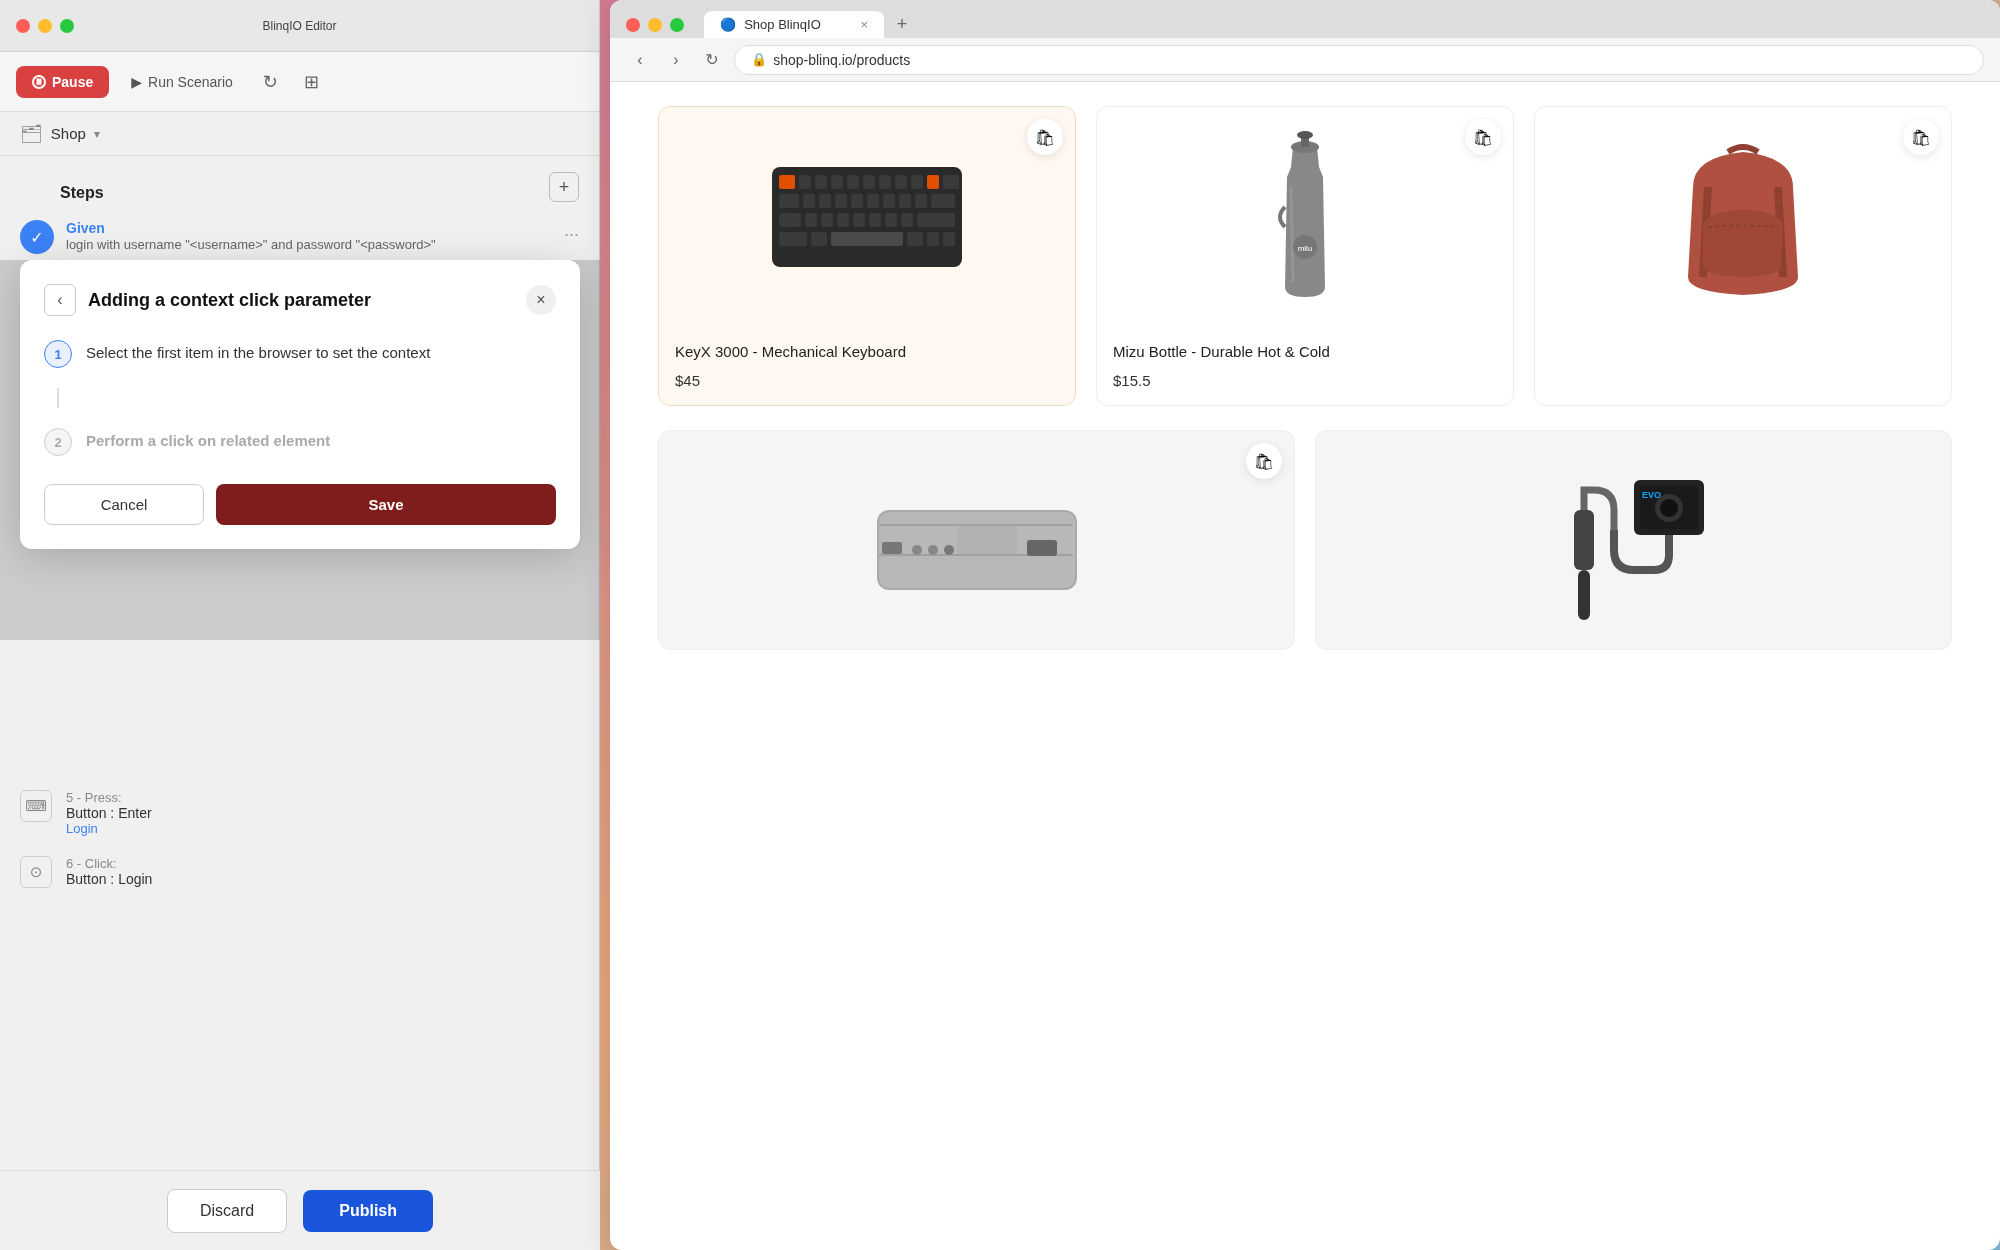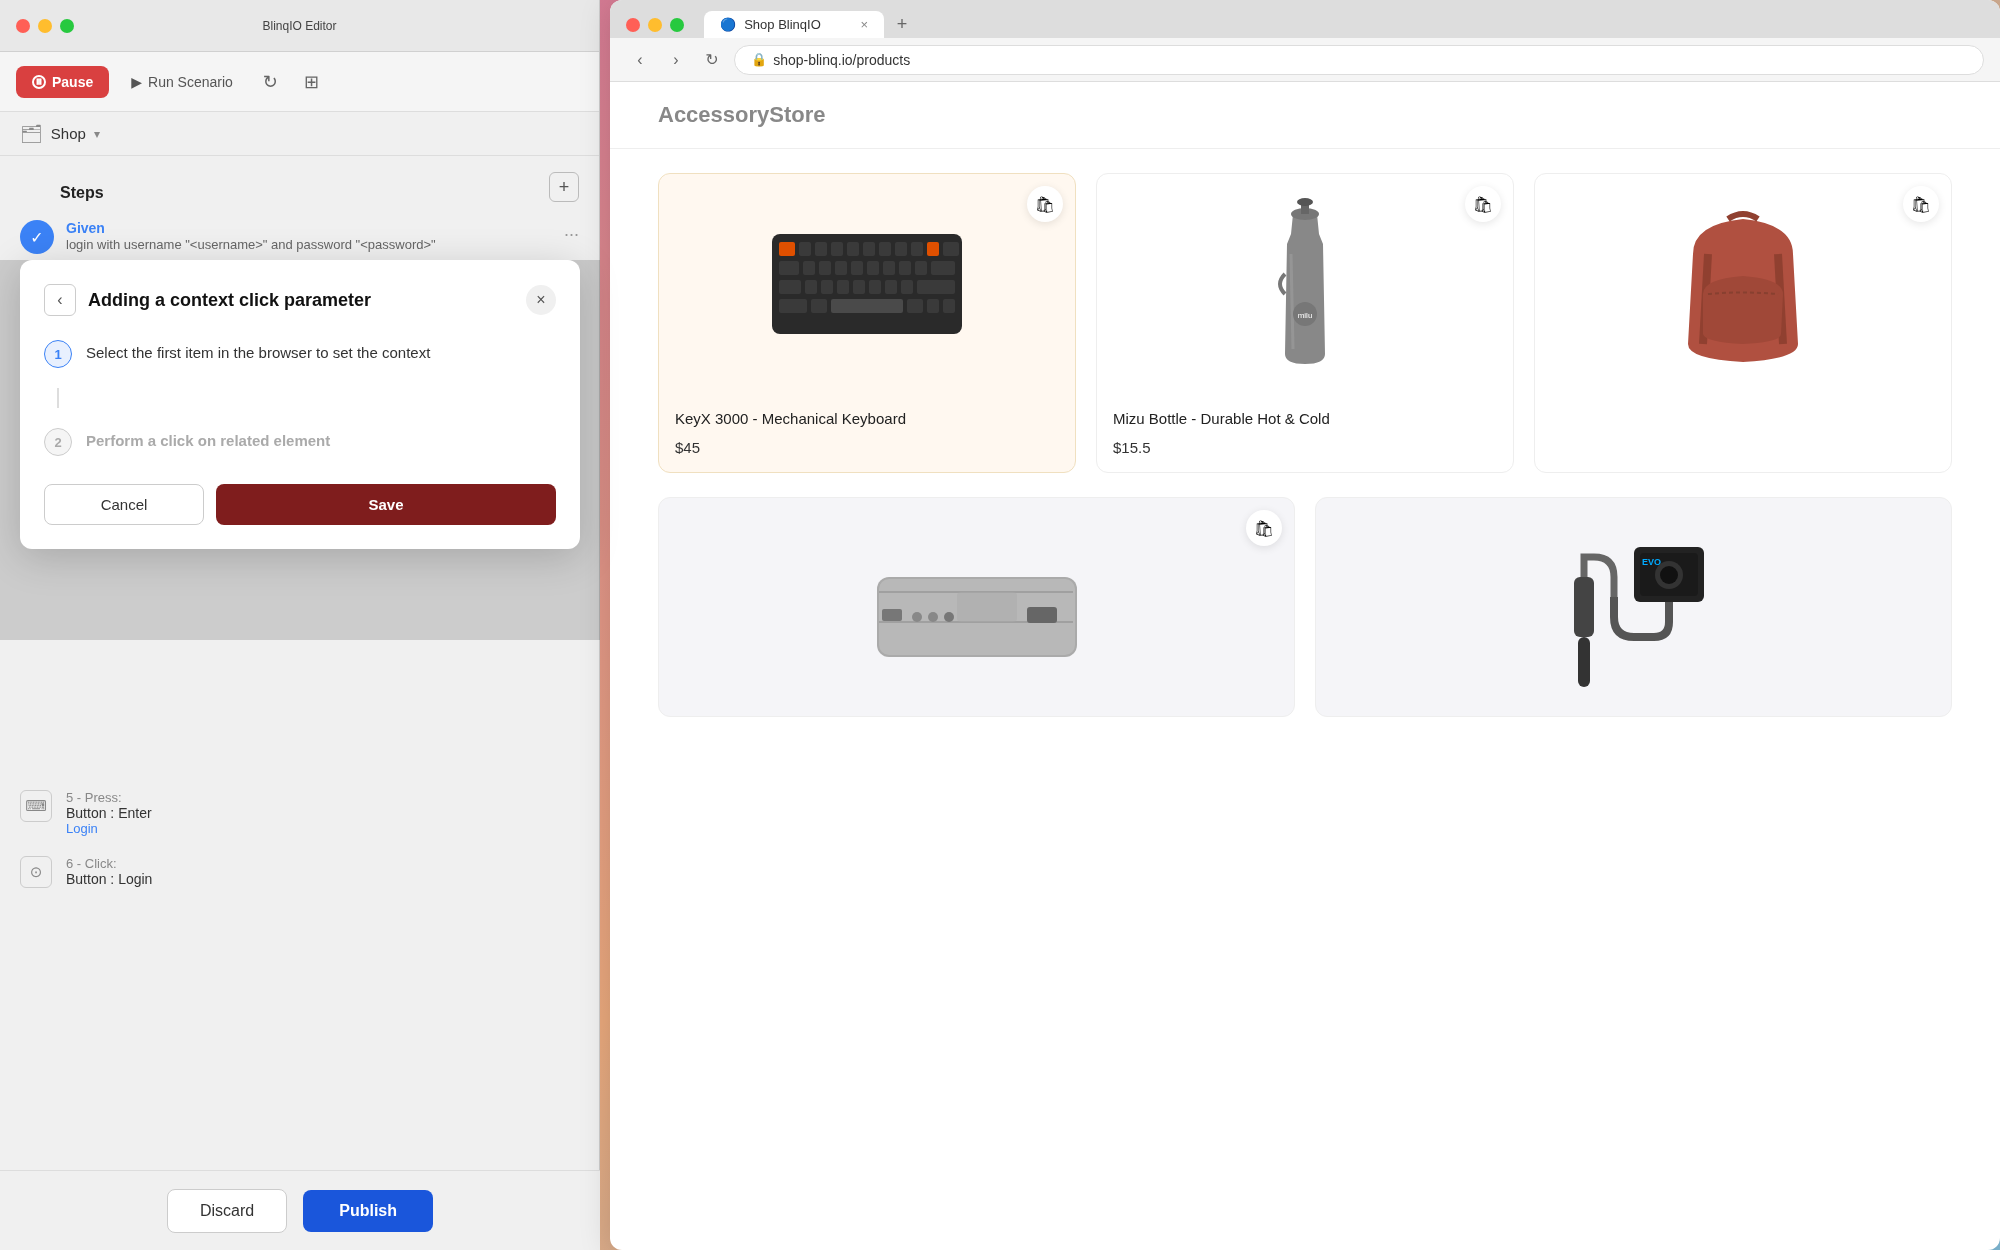--- a/index.html
+++ b/index.html
@@ -643,25 +643,20 @@
     <button class="nav-btn">›</button>
     <button class="nav-btn">↻</button>
     <div class="address-input">
       <span class="lock-icon">🔒</span>
       <span>shop-blinq.io/products</span>
     </div>
   </div>
 
   <div class="browser-content">
 
-    <div class="store-header">
-      <div class="store-logo">
-        <span>Accessory</span><span style="color:#888;">Store</span>
-      </div>
-    </div>
 
     <div class="products-grid">
 
       <div class="product-card highlighted">
         <div class="product-img-area">
           <button class="cart-btn">🛍</button>
           <svg width="200" height="120" viewBox="0 0 200 120">
             <rect x="5" y="10" width="190" height="100" rx="8" fill="#2a2a2a"></rect>
 
             <rect x="12" y="18" width="16" height="14" rx="2" fill="#e05000"></rect>

